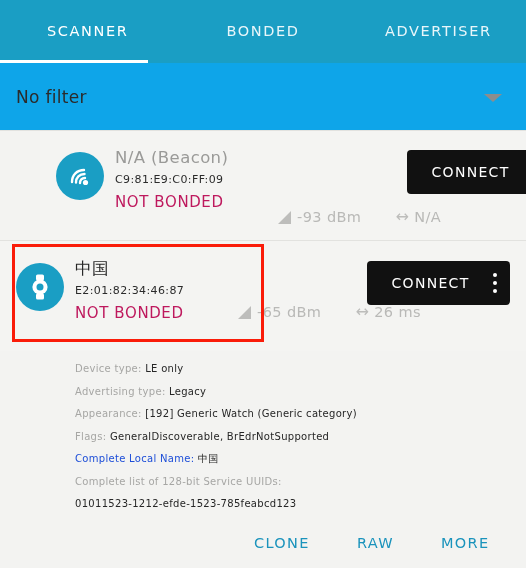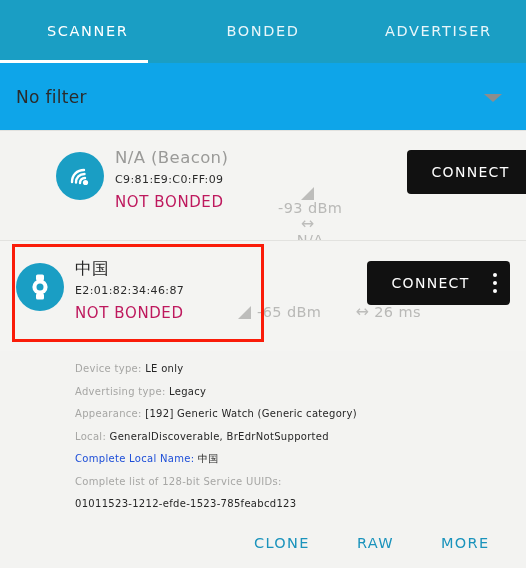--- a/index.html
+++ b/index.html
@@ -283,21 +283,21 @@
         <circle cx="20.5" cy="21.5" r="2.6" fill="#ffffff"></circle>
       </svg>
     </div>
 
     <div class="dev-text" style="top:16px;">
       <div class="dev-name">N/A (Beacon)</div>
       <div class="dev-mac">C9:81:E9:C0:FF:09</div>
       <div class="dev-bond">NOT BONDED</div>
     </div>
 
-    <div class="metrics" style="top:56px;flex-direction:column;">
+    <div class="metrics" style="top:78px;">
       <span class="rssi-tri"></span>
       <span>-93 dBm</span>
       <span class="metric-gap"></span>
       <span class="arrows">↔</span>
       <span>N/A</span>
     </div>
 
     <div class="connect-btn" style="top:19px;">
       <span class="connect-label">CONNECT</span>
       <span class="kebab">
@@ -354,21 +354,21 @@
     </div>
     <div class="detail-line">
       <span class="detail-label">Advertising type:</span>
       <span class="detail-value">Legacy</span>
     </div>
     <div class="detail-line">
       <span class="detail-label">Appearance:</span>
       <span class="detail-value">[192] Generic Watch (Generic category)</span>
     </div>
     <div class="detail-line">
-      <span class="detail-label">Local:</span>
+      <span class="detail-label">Flags:</span>
       <span class="detail-value">GeneralDiscoverable, BrEdrNotSupported</span>
     </div>
     <div class="detail-line">
       <span class="detail-label accent">Complete Local Name:</span>
       <span class="detail-value">中国</span>
     </div>
     <div class="detail-line">
       <span class="detail-label">Complete list of 128-bit Service UUIDs:</span>
     </div>
     <div class="detail-line">

